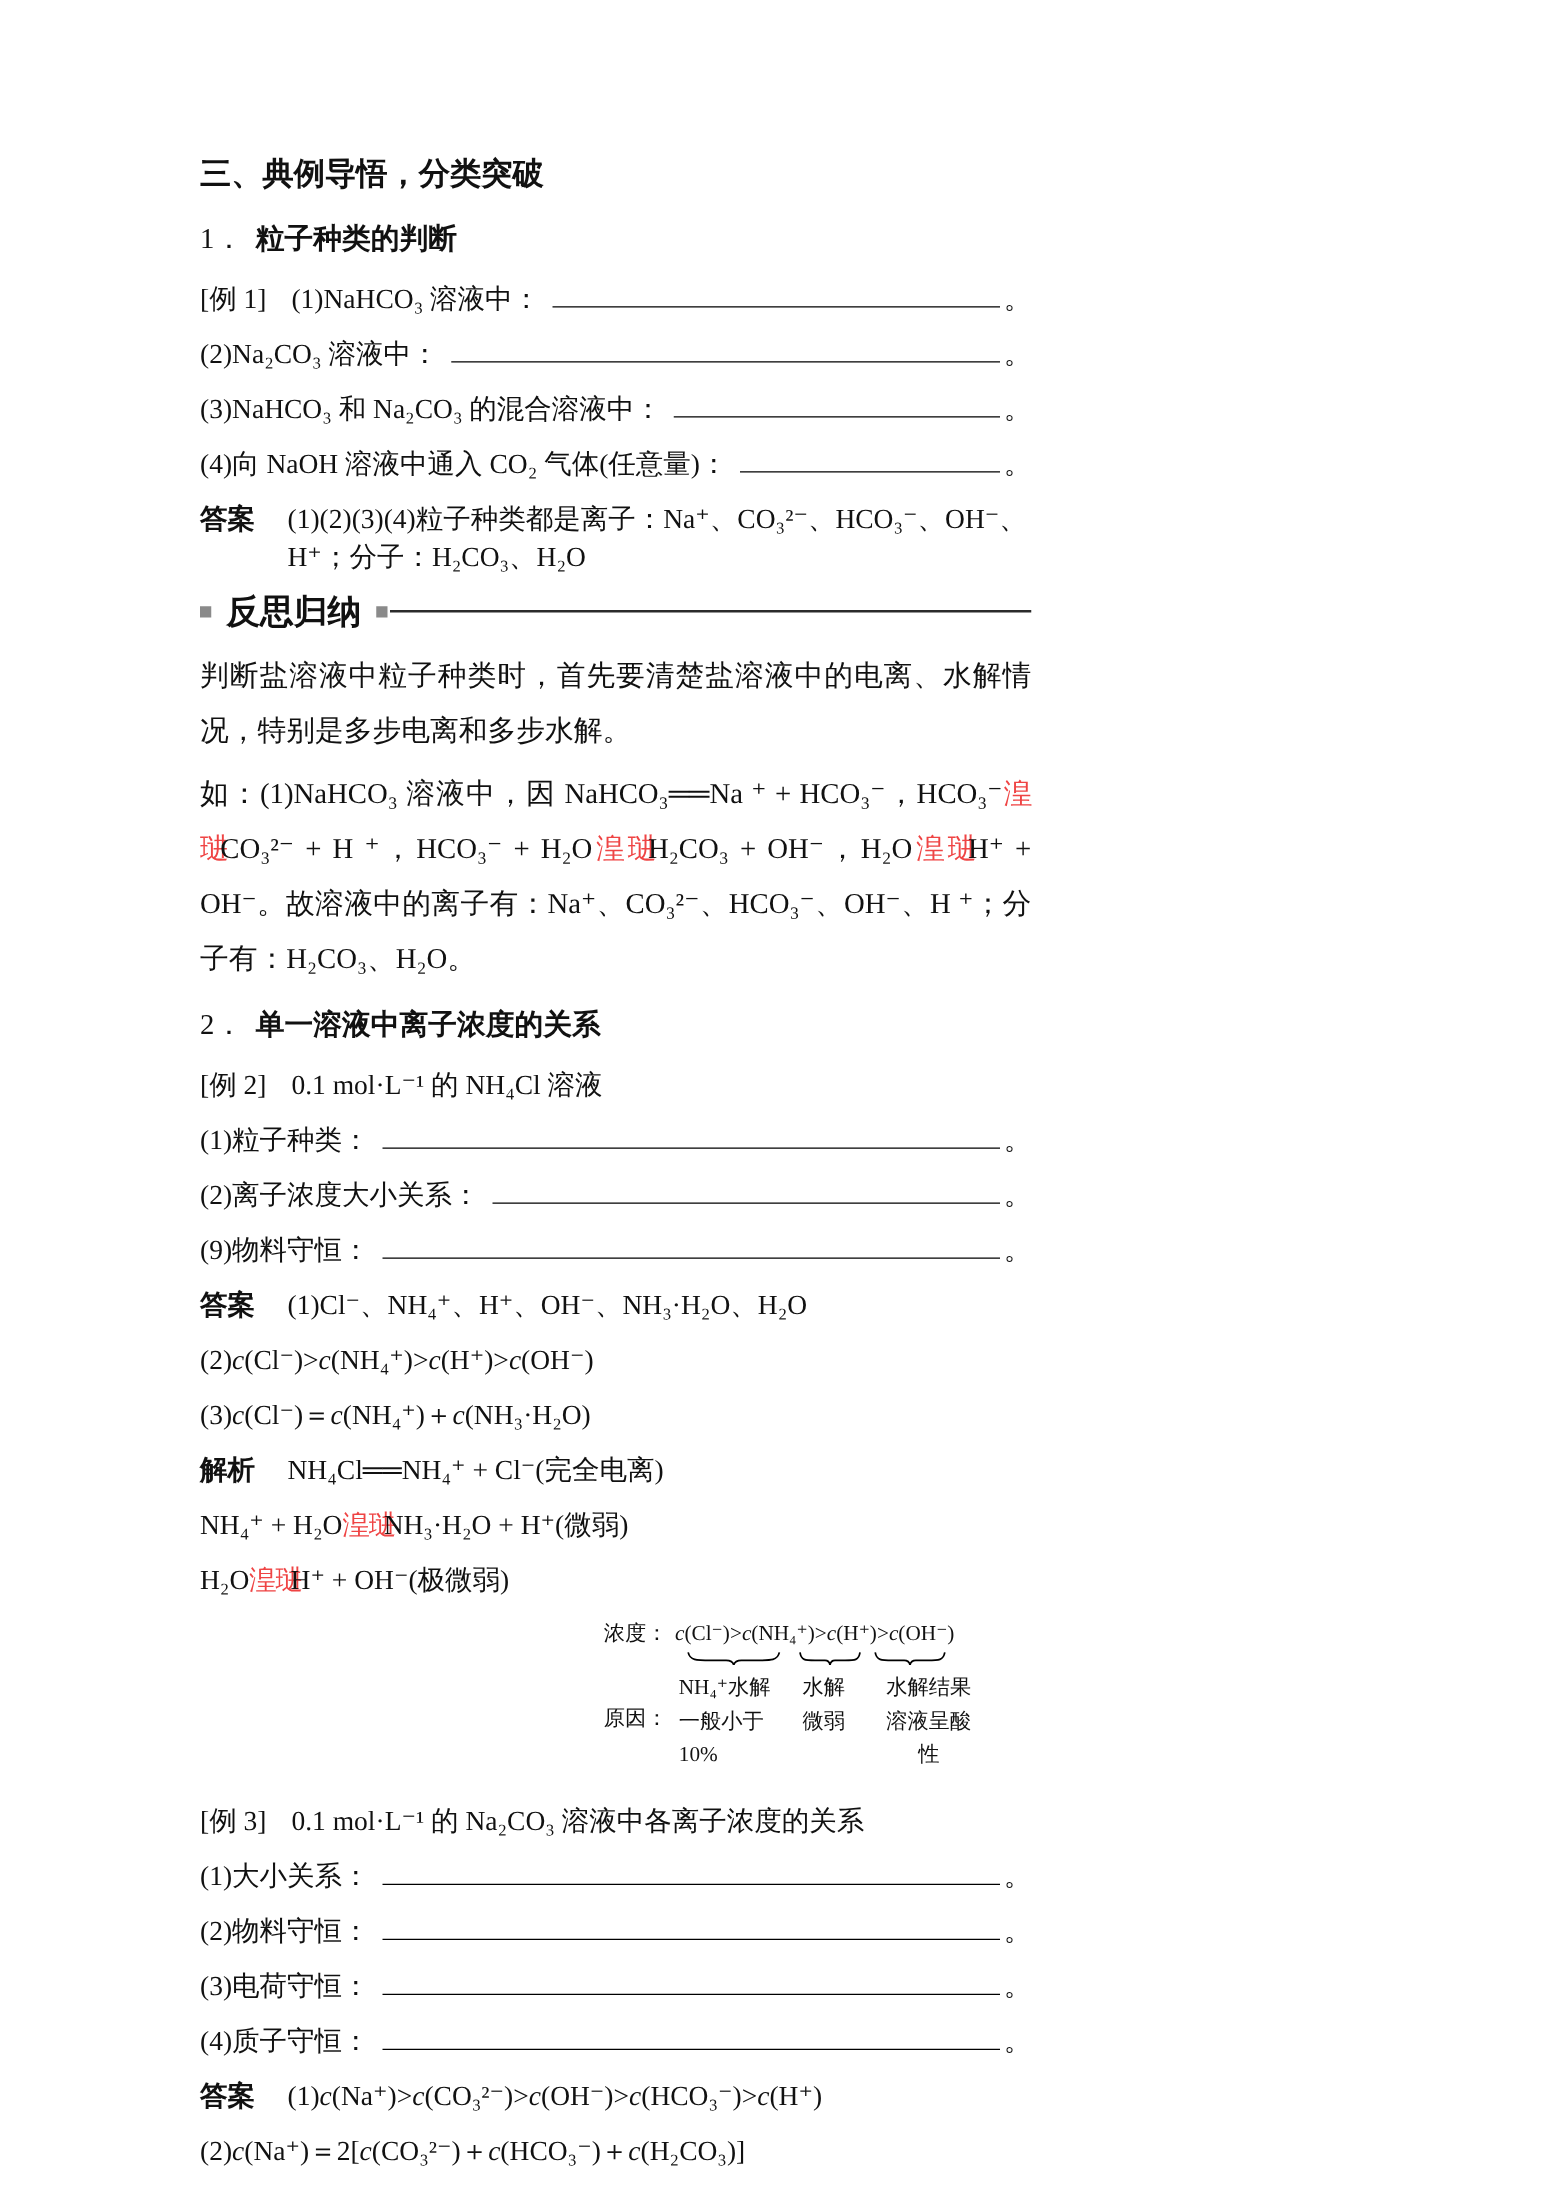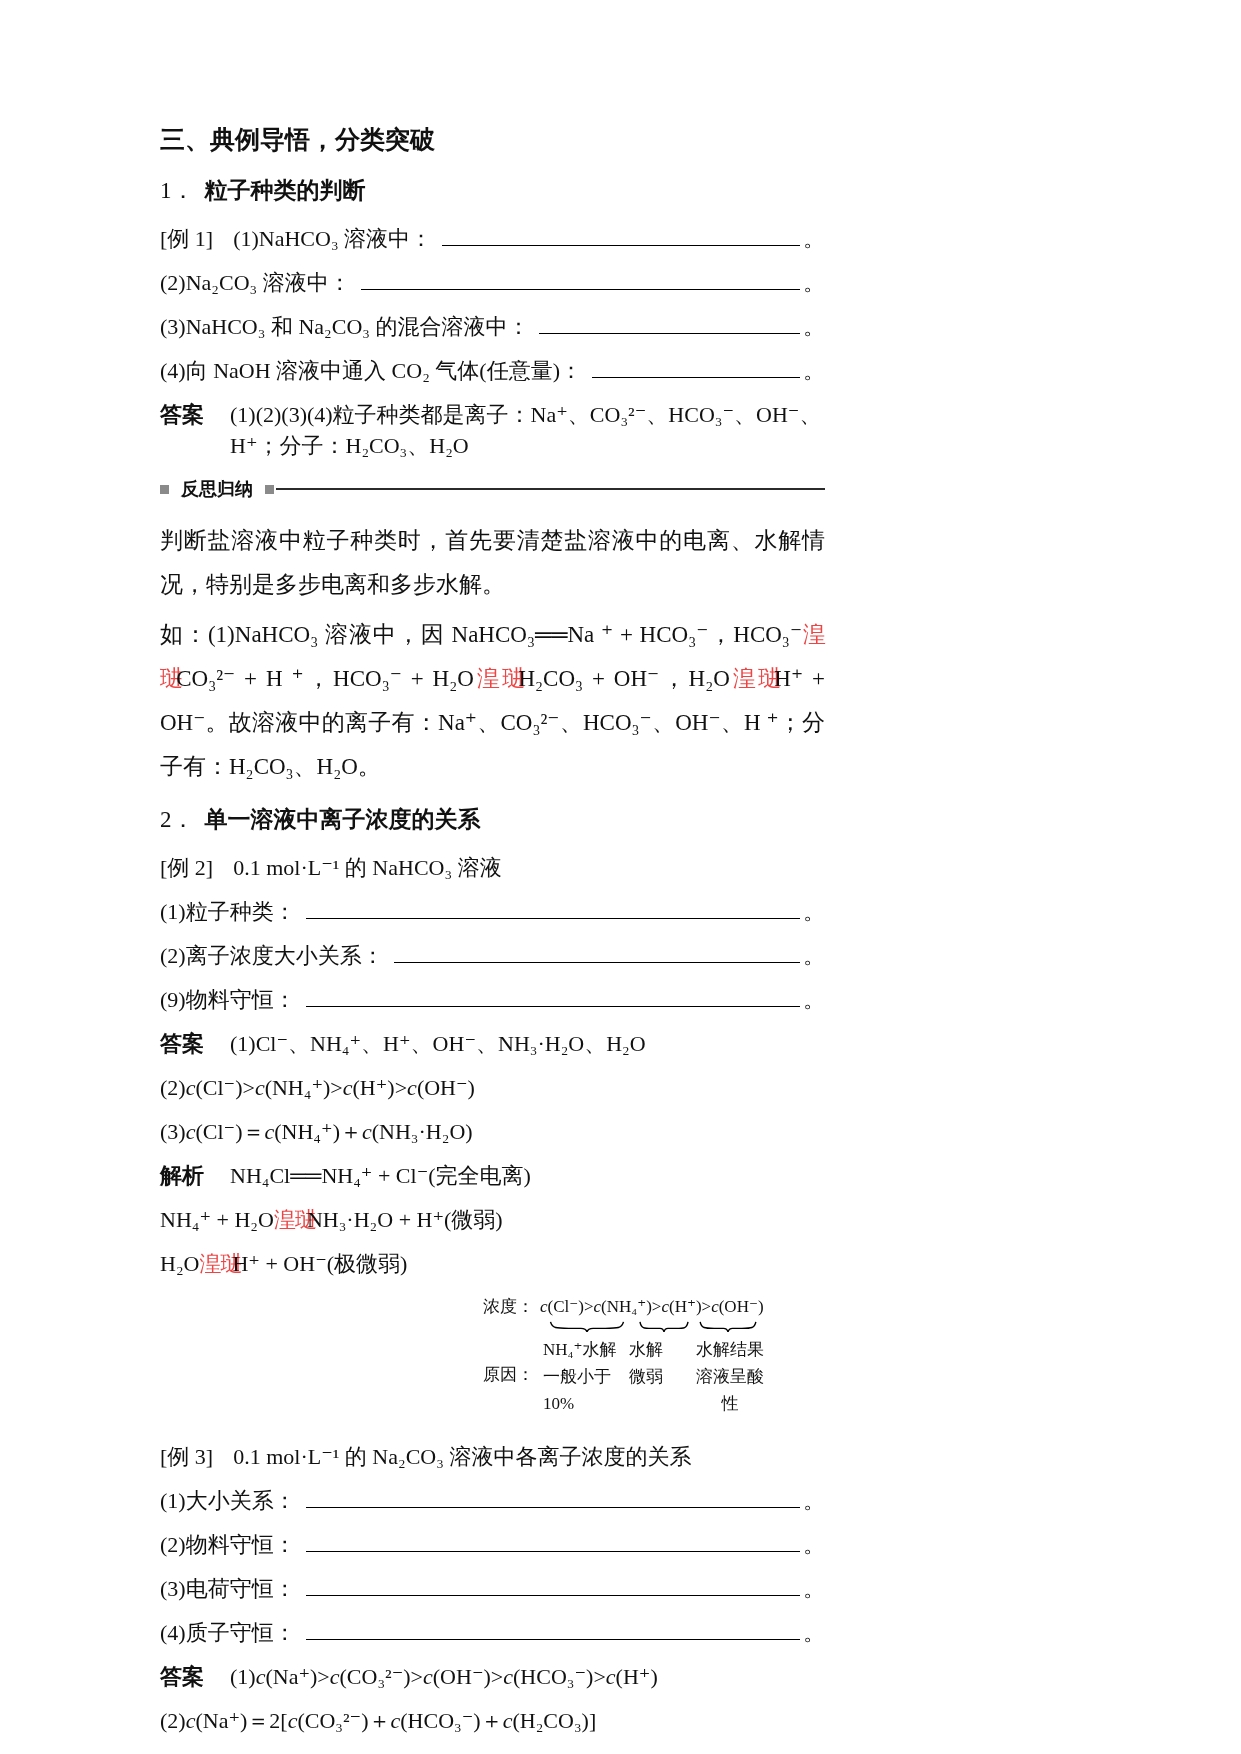--- a/index.html
+++ b/index.html
@@ -27,41 +27,41 @@
   .lab{
     font-family:"Liberation Sans","DejaVu Sans",sans-serif;
     font-weight:700;margin-right:26px;flex:0 0 auto;
   }
   .ans-text{white-space:normal;}
 
   
   .review-head{display:flex;align-items:center;margin:14px 0 16px 0;}
   .review-title{
     font-family:Liberation Serif, serif;
-    font-size:18px;font-weight:700;line-height:28px;margin:0 12px;
+    font-size:27px;font-weight:700;line-height:28px;margin:0 12px;
   }
   .sq{width:9px;height:9px;background:#8a8a8a;flex:0 0 auto;}
   .rule{flex:1 1 auto;height:0;border-top:2px solid #2b2b2b;margin-left:2px;}
   .review-p{font-size:23px;line-height:44px;margin:0 0 6px 0;text-align:justify;}
   .review-p.last{margin-bottom:14px;}
 
   .garbled{color:#ef4444;letter-spacing:-1px;margin-right:-9px;}
   i{font-style:italic;}
 
   
   .diagram{margin:16px 0 24px 323px;font-size:17px;line-height:24px;}
   .diag-row1{display:flex;align-items:flex-end;}
   .diag-row1 .dlab{margin-right:6px;}
   .diag-braces{display:flex;margin:2px 0 4px 66px;}
   .brace{display:block;flex:0 0 auto;}
   .b-gap1{width:14px;} .b-gap2{width:10px;}
   .diag-bottom{display:flex;}
   .reason-label{flex:0 0 60px;padding-top:27px;}
   .diag-col{white-space:pre-line;line-height:27px;}
-  .c1{width:86px;} .c2{width:58px;text-align:left;} .c3{width:86px;text-align:center;}
+  .c1{width:86px;} .c2{width:58px;text-align:left;margin-left:13px;} .c3{width:86px;text-align:center;}
 </style>
 </head>
 <body>
 
 <div class="page">
 
   <div class="h-main">三、典例导悟，分类突破</div>
 
   <div class="h-sub"><span class="num">1．</span><span>粒子种类的判断</span></div>
 
@@ -98,21 +98,21 @@
     <span class="sq"></span>
     <span class="rule"></span>
   </div>
   <p class="review-p">判断盐溶液中粒子种类时，首先要清楚盐溶液中的电离、水解情况，特别是多步电离和多步水解。</p>
   <p class="review-p last">如：(1)NaHCO₃ 溶液中，因 NaHCO₃══Na ⁺ + HCO₃⁻，HCO₃⁻<span class="garbled">湟琎</span>CO₃²⁻ + H ⁺，HCO₃⁻ + H₂O<span class="garbled">湟琎</span>H₂CO₃ + OH⁻，H₂O<span class="garbled">湟琎</span>H⁺ + OH⁻。故溶液中的离子有：Na⁺、CO₃²⁻、HCO₃⁻、OH⁻、H ⁺；分子有：H₂CO₃、H₂O。</p>
 
   <div class="h-sub"><span class="num">2．</span><span>单一溶液中离子浓度的关系</span></div>
 
   <div class="line">
     <span class="tag">[例 2]</span>
-    <span>0.1 mol·L⁻¹ 的 NaHCO₃ 溶液</span>
+    <span>0.1 mol·L⁻¹ 的 NH₄Cl 溶液</span>
   </div>
   <div class="line">
     <span>(1)粒子种类：</span>
     <span class="blank"></span>
     <span class="period">。</span>
   </div>
   <div class="line">
     <span>(2)离子浓度大小关系：</span>
     <span class="blank"></span>
     <span class="period">。</span>

